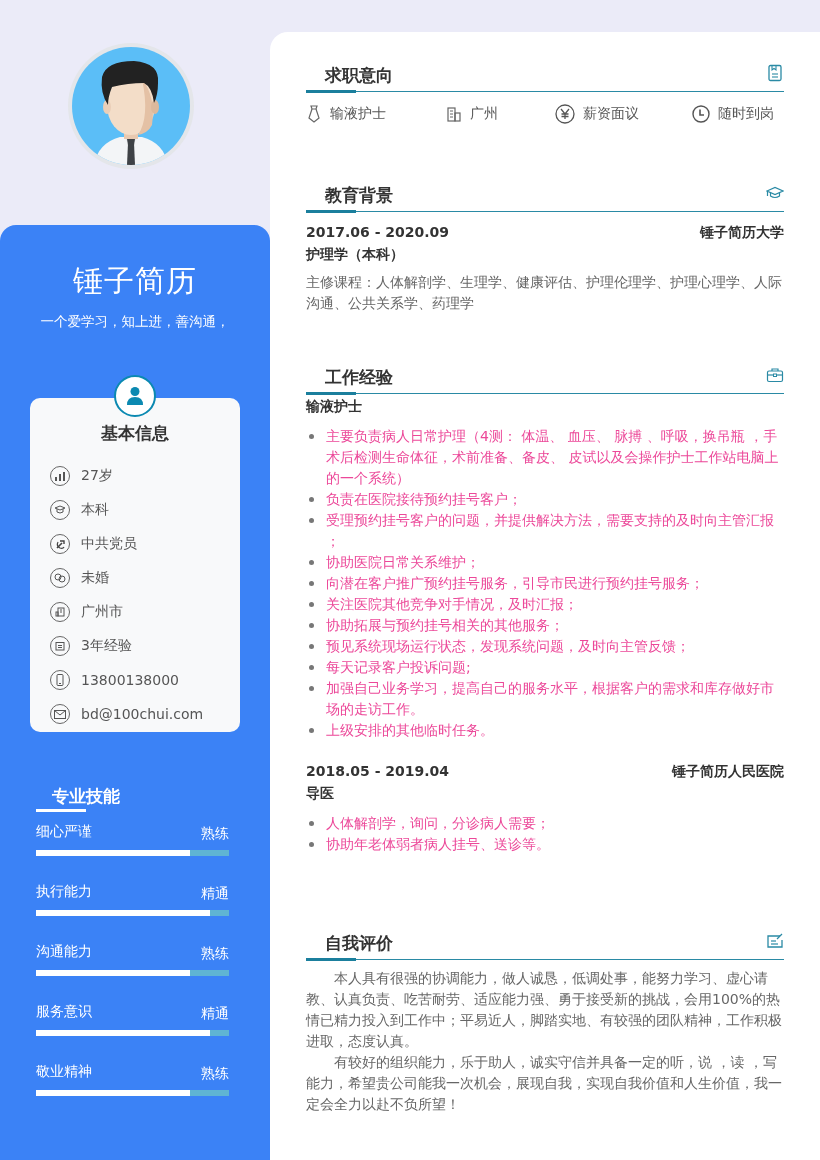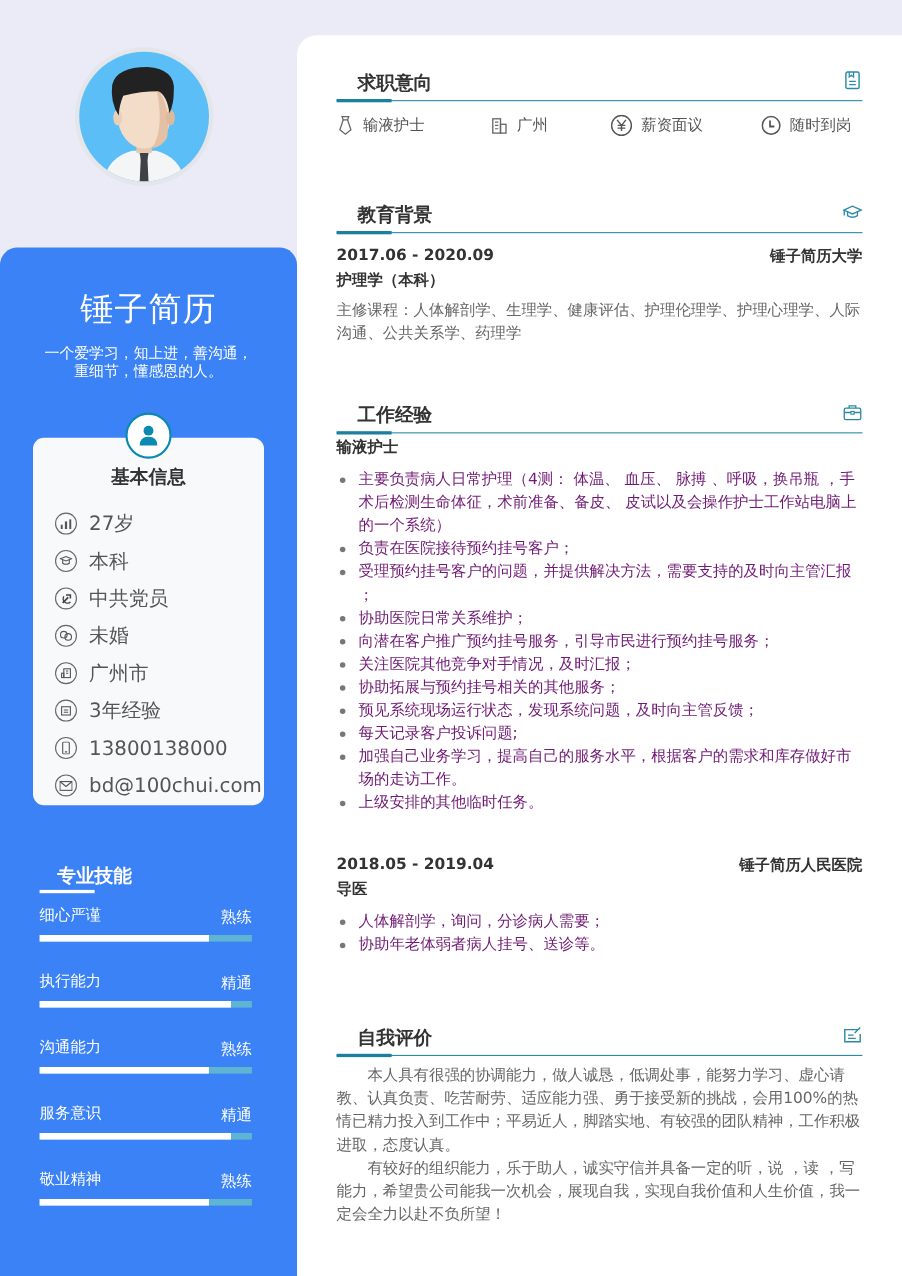--- a/index.html
+++ b/index.html
@@ -45,21 +45,21 @@
     position: absolute; top: 24px; left: 0; width: 210px; text-align: center;
     font-size: 17px; font-weight: bold; color: #333; font-family: Liberation Mono, monospace;
   }
   .info-list { position: absolute; top: 61px; left: 20px; list-style: none; }
   .info-item { display: flex; align-items: center; height: 34px; }
   .info-icon {
     width: 20px; height: 20px; border-radius: 50%; border: 1.3px solid #666;
     display: flex; align-items: center; justify-content: center;
     margin-right: 11px; color: #555; font-size: 10px;
   }
-  .info-text { font-size: 18px; color: #555; }
+  .info-text { font-size: 14px; color: #555; }
   .skills-title {
     position: absolute; left: 52px; top: 560px; color: #fff;
     font-size: 17px; font-weight: bold;
   }
   .skills-underline {
     position: absolute; left: 36px; top: 584px; width: 50px; height: 3px; background: #fff;
   }
   .skill { position: absolute; left: 36px; width: 193px; }
   .skill-name { position: absolute; left: 0; top: 0; color: #fff; font-size: 14px; }
   .skill-level { position: absolute; right: 0; top: 2px; color: #fff; font-size: 14px; }
@@ -78,21 +78,21 @@
   .sec-title { font-size: 17px; font-weight: bold; color: #333; position: absolute; left: 0; top: 0; margin-left: 19px; }
   .sec-accent { position: absolute; left: 0; bottom: -2px; width: 50px; height: 3px; background: #1b7f9d; }
   .sec-icon { position: absolute; right: 0; top: 0; width: 18px; height: 18px; }
   .intent-row { display: flex; margin-top: 12px; font-size: 14px; color: #555; }
   .intent { display: flex; align-items: center; }
   .intent svg { margin-right: 8px; }
   .row-bold { display: flex; justify-content: space-between; font-size: 14px; font-weight: bold; color: #333; }
   .sub-bold { font-size: 14px; font-weight: bold; color: #333; margin-top: 4px; }
   .body-text { font-size: 14px; color: #666; line-height: 21px; }
   ul.bullets { list-style: none; margin-top: 10px; }
-  ul.bullets li { position: relative; padding-left: 20px; font-size: 14px; color: #701a75; line-height: 21px; }
+  ul.bullets li { position: relative; padding-left: 20px; font-size: 14px; color: #ec4899; line-height: 21px; }
   ul.bullets li::before {
     content: ""; position: absolute; left: 3px; top: 8px; width: 5px; height: 5px;
     border-radius: 50%; background: #777;
   }
   .para { text-indent: 28px; font-size: 14px; color: #666; line-height: 21px; }
 </style>
 </head>
 <body>
 
 <div class="avatar">
@@ -109,21 +109,20 @@
       <ellipse cx="83" cy="60" rx="4" ry="7" fill="#dcb99c"></ellipse>
       <path d="M30 30 Q34 14 62 14 Q88 16 86 36 Q86 48 82 56 Q80 40 72 36 Q56 36 40 40 Q36 50 36 58 Q28 46 30 30 Z" fill="#222"></path>
     </svg>
   </div>
 </div>
 
 <div class="left">
   <div class="name">锤子简历</div>
   <div class="motto">
     <div>一个爱学习，知上进，善沟通，</div>
-    <div>重细节，懂感恩的人。</div>
   </div>
 
   <div class="info-card">
     <div class="info-title">基本信息</div>
     <ul class="info-list">
       <li class="info-item">
         <span class="info-icon">
           <svg width="10" height="9" viewBox="0 0 10 9">
               <rect x="0" y="5" width="2" height="4" fill="#555"></rect>
               <rect x="4" y="2" width="2" height="7" fill="#555"></rect>
@@ -336,21 +335,21 @@
         <li>向潜在客户推广预约挂号服务，引导市民进行预约挂号服务；</li>
         <li>关注医院其他竞争对手情况，及时汇报；</li>
         <li>协助拓展与预约挂号相关的其他服务；</li>
         <li>预见系统现场运行状态，发现系统问题，及时向主管反馈；</li>
         <li>每天记录客户投诉问题;</li>
         <li>加强自己业务学习，提高自己的服务水平，根据客户的需求和库存做好市场的走访工作。</li>
         <li>上级安排的其他临时任务。</li>
       </ul>
     </div>
 
-    <div style="margin-top:37px">
+    <div style="margin-top:22px">
       <div class="row-bold">
         <span>2018.05 - 2019.04</span>
         <span>锤子简历人民医院</span>
       </div>
       <div class="sub-bold">导医</div>
       <ul class="bullets">
         <li>人体解剖学，询问，分诊病人需要；</li>
         <li>协助年老体弱者病人挂号、送诊等。</li>
       </ul>
     </div>

